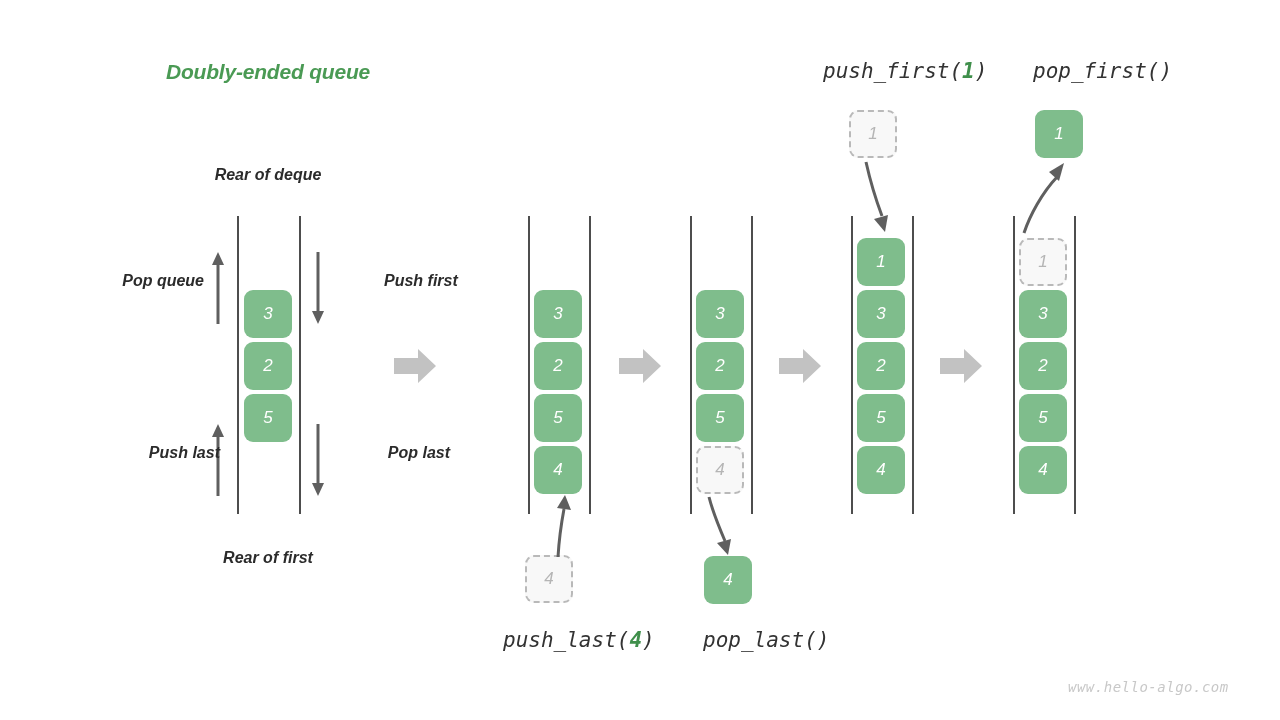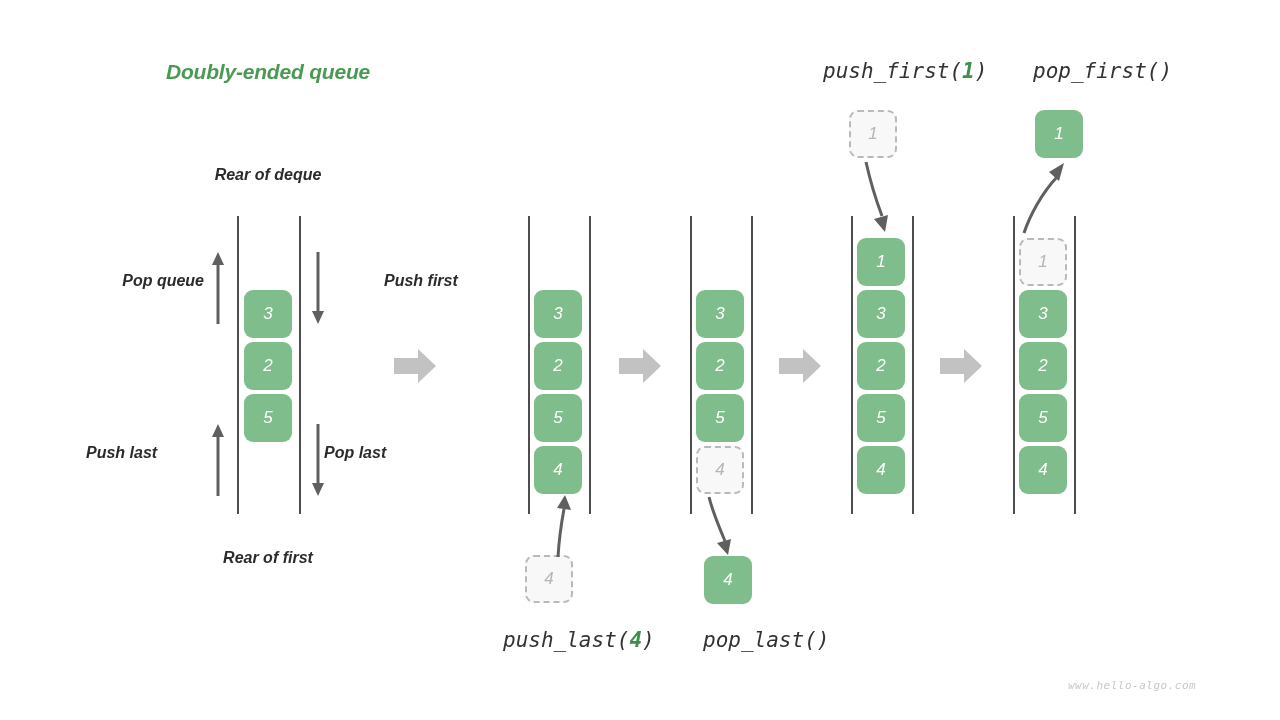--- a/index.html
+++ b/index.html
@@ -47,21 +47,21 @@
     letter-spacing: 0px;
   }
   .op-label .arg {
     color: #3f8f4b;
     font-weight: bold;
   }
   .watermark {
     position: absolute;
     color: #c8c8c8;
     font-family: "DejaVu Sans Mono", "Liberation Mono", monospace;
-    font-size: 11px;
+    font-size: 14px;
     letter-spacing: 0.5px;
     white-space: nowrap;
   }
 
   
   .rail {
     position: absolute;
     width: 1.6px;
     background: #4d4d4d;
   }
@@ -141,29 +141,29 @@
     </svg>
   </div>
   <div class="section-label" style="left:340px; top:272px; width:120px; text-align:left;margin-left:44px;">Push first</div>
 
   <div class="thin-arrow" style="left:211px; top:424px; height:72px;">
     <svg width="14" height="72" viewBox="0 0 14 72">
       <line x1="7" y1="72" x2="7" y2="10" stroke="#5f5f5f" stroke-width="3"></line>
       <polygon points="7,0 13,13 1,13" fill="#5f5f5f"></polygon>
     </svg>
   </div>
-  <div class="section-label" style="left:86px; top:444px; width:118px; text-align:left;">Push last</div>
+  <div class="section-label" style="left:102px; top:444px; width:118px; text-align:right;">Push last</div>
 
   <div class="thin-arrow" style="left:311px; top:424px; height:72px;">
     <svg width="14" height="72" viewBox="0 0 14 72">
       <line x1="7" y1="0" x2="7" y2="62" stroke="#5f5f5f" stroke-width="3"></line>
       <polygon points="7,72 13,59 1,59" fill="#5f5f5f"></polygon>
     </svg>
   </div>
-  <div class="section-label" style="left:324px; top:444px; width:110px; text-align:left;">Pop last</div>
+  <div class="section-label" style="left:340px; top:444px; width:110px; text-align:right;">Pop last</div>
 
   <div class="section-label" style="left:168px; top:549px; width:200px;">Rear of first</div>
 
   <div class="fat-arrow" style="left:394px; top:347px;">
     <svg width="42" height="38" viewBox="0 0 42 38">
       <polygon points="0,11 24,11 24,2 42,19 24,36 24,27 0,27" fill="#c2c2c2"></polygon>
     </svg>
   </div>
 
   <div class="rail" style="left:528px; top:216px; height:298px;"></div>

